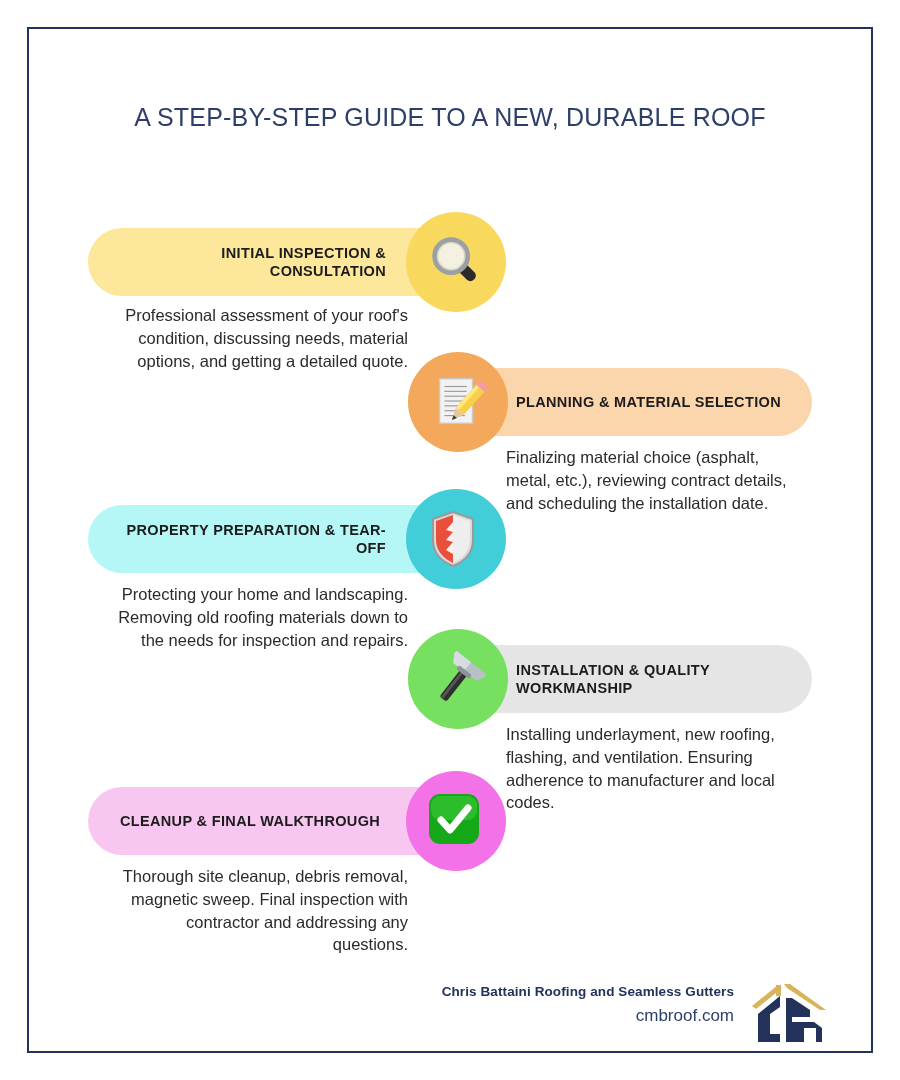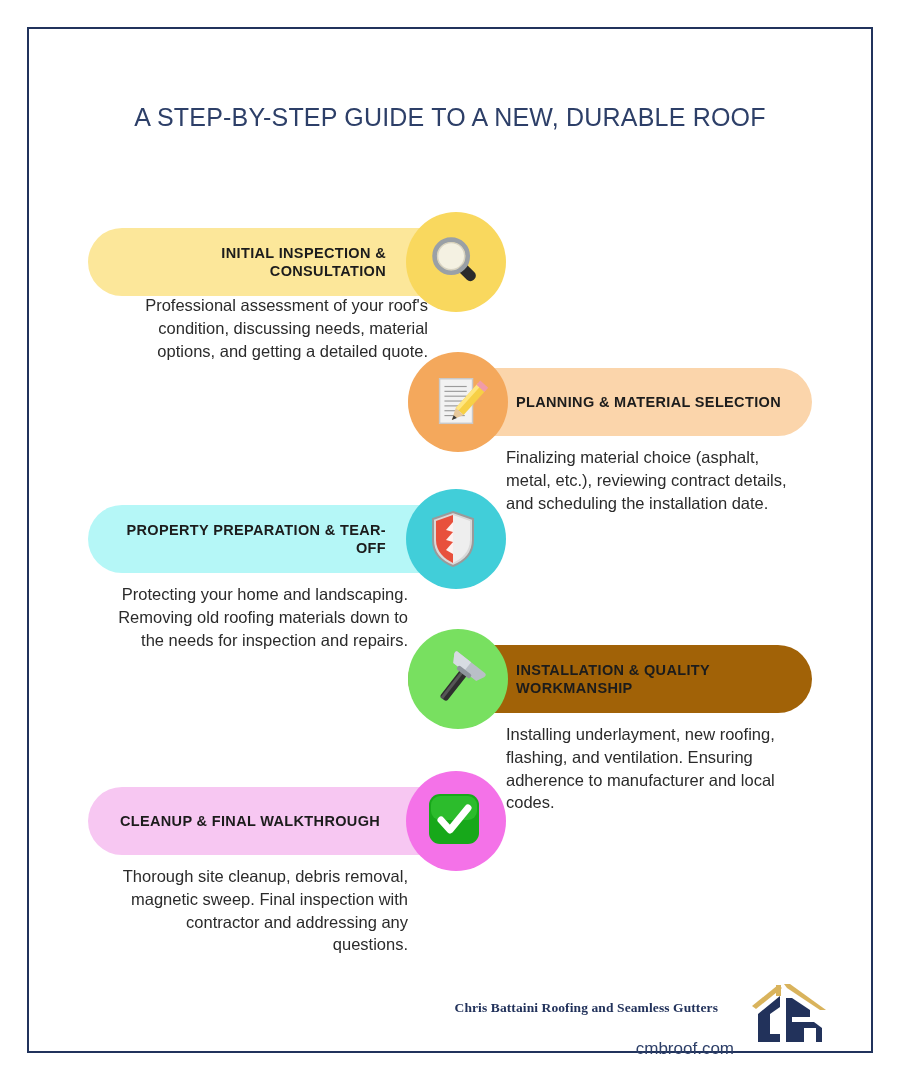--- a/index.html
+++ b/index.html
@@ -120,23 +120,22 @@
     right: 96px;
     top: 4px;
     text-align: right;
     width: 300px;
   }
   .company {
     font-size: 13.5px;
     font-weight: bold;
     color: #22325b;
     letter-spacing: 0.1px;
-    margin: 16px;
-    white-space: nowrap;
-    font-family: Liberation Serif, serif;
+    margin: 0;
+    white-space: nowrap;
   }
   .website {
     font-size: 17px;
     color: #2d3f68;
     margin: 0;
     padding-top: 7px;
     white-space: nowrap;
   }
   .logo {
     position: absolute;
@@ -166,21 +165,21 @@
         <svg width="62" height="62" viewBox="0 0 64 64">
           <g transform="rotate(-45 27 27)">
             <rect x="22" y="40" width="11" height="20" rx="5" fill="#2b2b2b"></rect>
           </g>
           <circle cx="27" cy="26" r="17" fill="none" stroke="#9aa0a6" stroke-width="5"></circle>
           <circle cx="27" cy="26" r="14" fill="#f4f1e2"></circle>
           <circle cx="27" cy="26" r="14" fill="none" stroke="#d8d4c4" stroke-width="1.5"></circle>
         </svg>
       </span>
     </div>
-    <div class="desc" style="left:30px; top:66px; width:290px;margin-left:20px;">Professional assessment of your roof's condition, discussing needs, material options, and getting a detailed quote.</div>
+    <div class="desc" style="left:30px; top:76px; width:290px;">Professional assessment of your roof's condition, discussing needs, material options, and getting a detailed quote.</div>
   </div>
 
   <div class="step step-right" style="left:408px; top:368px; width:410px;">
     <div class="pill" style="width:404px; top:0; background:#fbd5ab;">
       <div class="pill-label">PLANNING &amp; MATERIAL SELECTION</div>
     </div>
     <div class="circle" style="left:0px; top:-16px; background:#f4a85c;">
       <span class="emoji-wrap">
         <svg width="62" height="62" viewBox="0 0 64 64">
           <rect x="13" y="8" width="34" height="46" fill="#f2f2f2" stroke="#c9c9c9" stroke-width="1.5"></rect>
@@ -217,21 +216,21 @@
           <path d="M26 7 L43 13 V32 C43 44 34 51 26 55 Z" fill="#eeeeee"></path>
           <path d="M26 7 L9 13 V32 C9 44 18 51 26 55 Z" fill="#e8503c"></path>
           <path d="M26 14 L19 22 L26 24 L19 32 L26 34 L19 42 L26 46 Z" fill="#ffffff" opacity="0.92"></path>
         </svg>
       </span>
     </div>
     <div class="desc" style="left:10px; top:78px; width:310px;">Protecting your home and landscaping. Removing old roofing materials down to the needs for inspection and repairs.</div>
   </div>
 
   <div class="step step-right" style="left:408px; top:645px; width:410px;">
-    <div class="pill" style="width:404px; top:0; background:#a16207;">
+    <div class="pill" style="width:404px; top:0; background:#e5e5e5;">
       <div class="pill-label">INSTALLATION &amp; QUALITY WORKMANSHIP</div>
     </div>
     <div class="circle" style="left:0px; top:-16px; background:#78e060;">
       <span class="emoji-wrap">
         <svg width="62" height="62" viewBox="0 0 64 64">
           <g transform="rotate(38 32 32)">
             <rect x="28" y="22" width="9" height="36" rx="3" fill="#2f2f2f"></rect>
             <rect x="29.5" y="22" width="3" height="36" fill="#565656"></rect>
             <path d="M14 10 H50 C52 10 53 12 52 14 L48 22 H18 L13 14 C12 12 12.5 10 14 10 Z" fill="#b9bfc7"></path>
             <path d="M14 10 H32 L32 22 H18 L13 14 C12 12 12.5 10 14 10 Z" fill="#d7dce2"></path>

